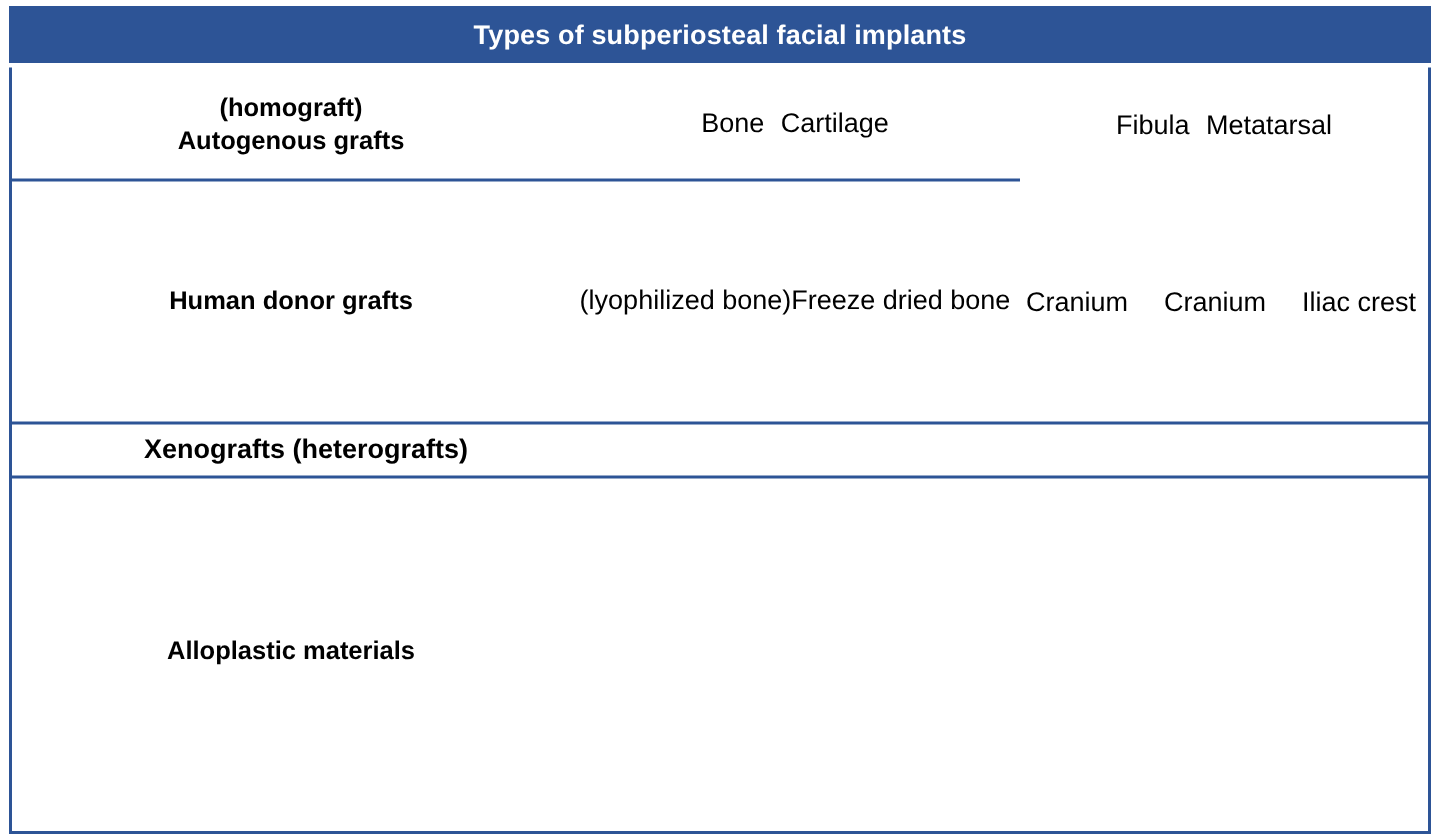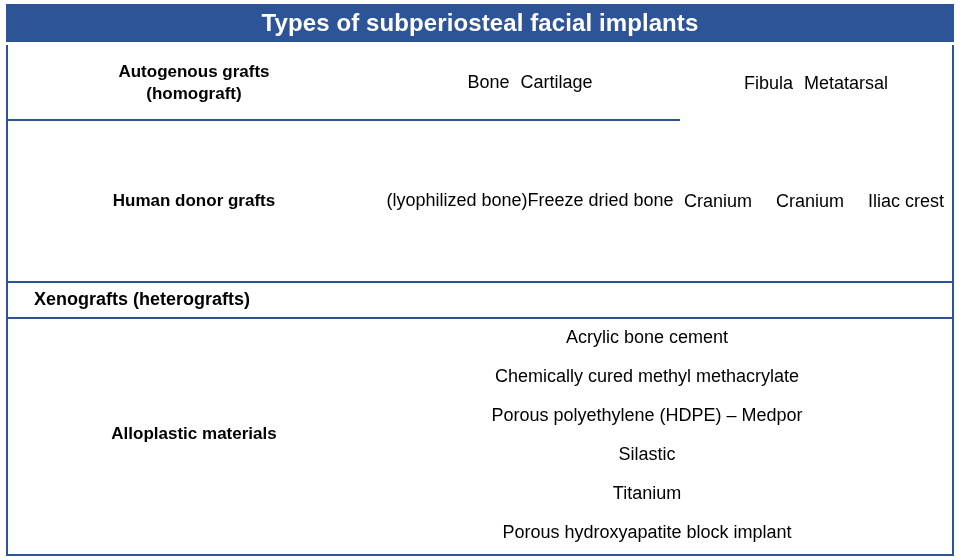--- a/index.html
+++ b/index.html
@@ -29,21 +29,21 @@
     top: 4px;
     width: 948px;
     height: 38px;
     background: #2d5496;
     display: flex;
     align-items: center;
     justify-content: center;
   }
   .title-text {
     color: #ffffff;
-    font-size: 24px;
+    font-size: 18px;
     font-weight: bold;
     letter-spacing: .1px;
     white-space: nowrap;
   }
 
   
   .grid {
     position: absolute;
     left: 6px;
     top: 45px;
@@ -69,21 +69,21 @@
     display: flex;
     align-items: center;
     justify-content: center;
     font-size: 17px;
     font-weight: bold;
     line-height: 1.32;
     text-align: center;
     padding: 0 6px;
   }
   .col-label.left-align {
-    justify-content: flex-start;
+    justify-content: center;
     padding-left: 26px;
     text-align: left;
   }
 
   .col-mid {
     width: 300px;
     flex: 0 0 300px;
     box-sizing: border-box;
     display: flex;
     align-items: center;
@@ -153,22 +153,22 @@
 
   <div class="title-bar">
     <span class="title-text">Types of subperiosteal facial implants</span>
   </div>
 
   <div class="grid">
 
     <div class="row row-autogenous">
       <div class="col-label">
         <span>
+          <span class="cell-line">(homograft)</span>
           <span class="cell-line">Autogenous grafts</span>
-          <span class="cell-line">(homograft)</span>
         </span>
       </div>
       <div class="col-mid">
         <span class="cell-line">Bone</span>
         <span class="cell-line">Cartilage</span>
       </div>
       <div class="col-right">
         <span class="cell-line">Fibula</span>
         <span class="cell-line">Metatarsal</span>
       </div>
@@ -194,24 +194,16 @@
     <div class="row row-xeno">
       <div class="col-label left-align">
         <span>Xenografts (heterografts)</span>
       </div>
     </div>
 
     <div class="row row-allo">
       <div class="col-label">
         <span>Alloplastic materials</span>
       </div>
-      <div class="col-wide">
-        <span class="cell-line">Acrylic bone cement</span>
-        <span class="cell-line">Chemically cured methyl methacrylate</span>
-        <span class="cell-line">Porous polyethylene (HDPE) – Medpor</span>
-        <span class="cell-line">Silastic</span>
-        <span class="cell-line">Titanium</span>
-        <span class="cell-line">Porous hydroxyapatite block implant</span>
-      </div>
     </div>
 
   </div>
 </div>
 
 </body></html>

